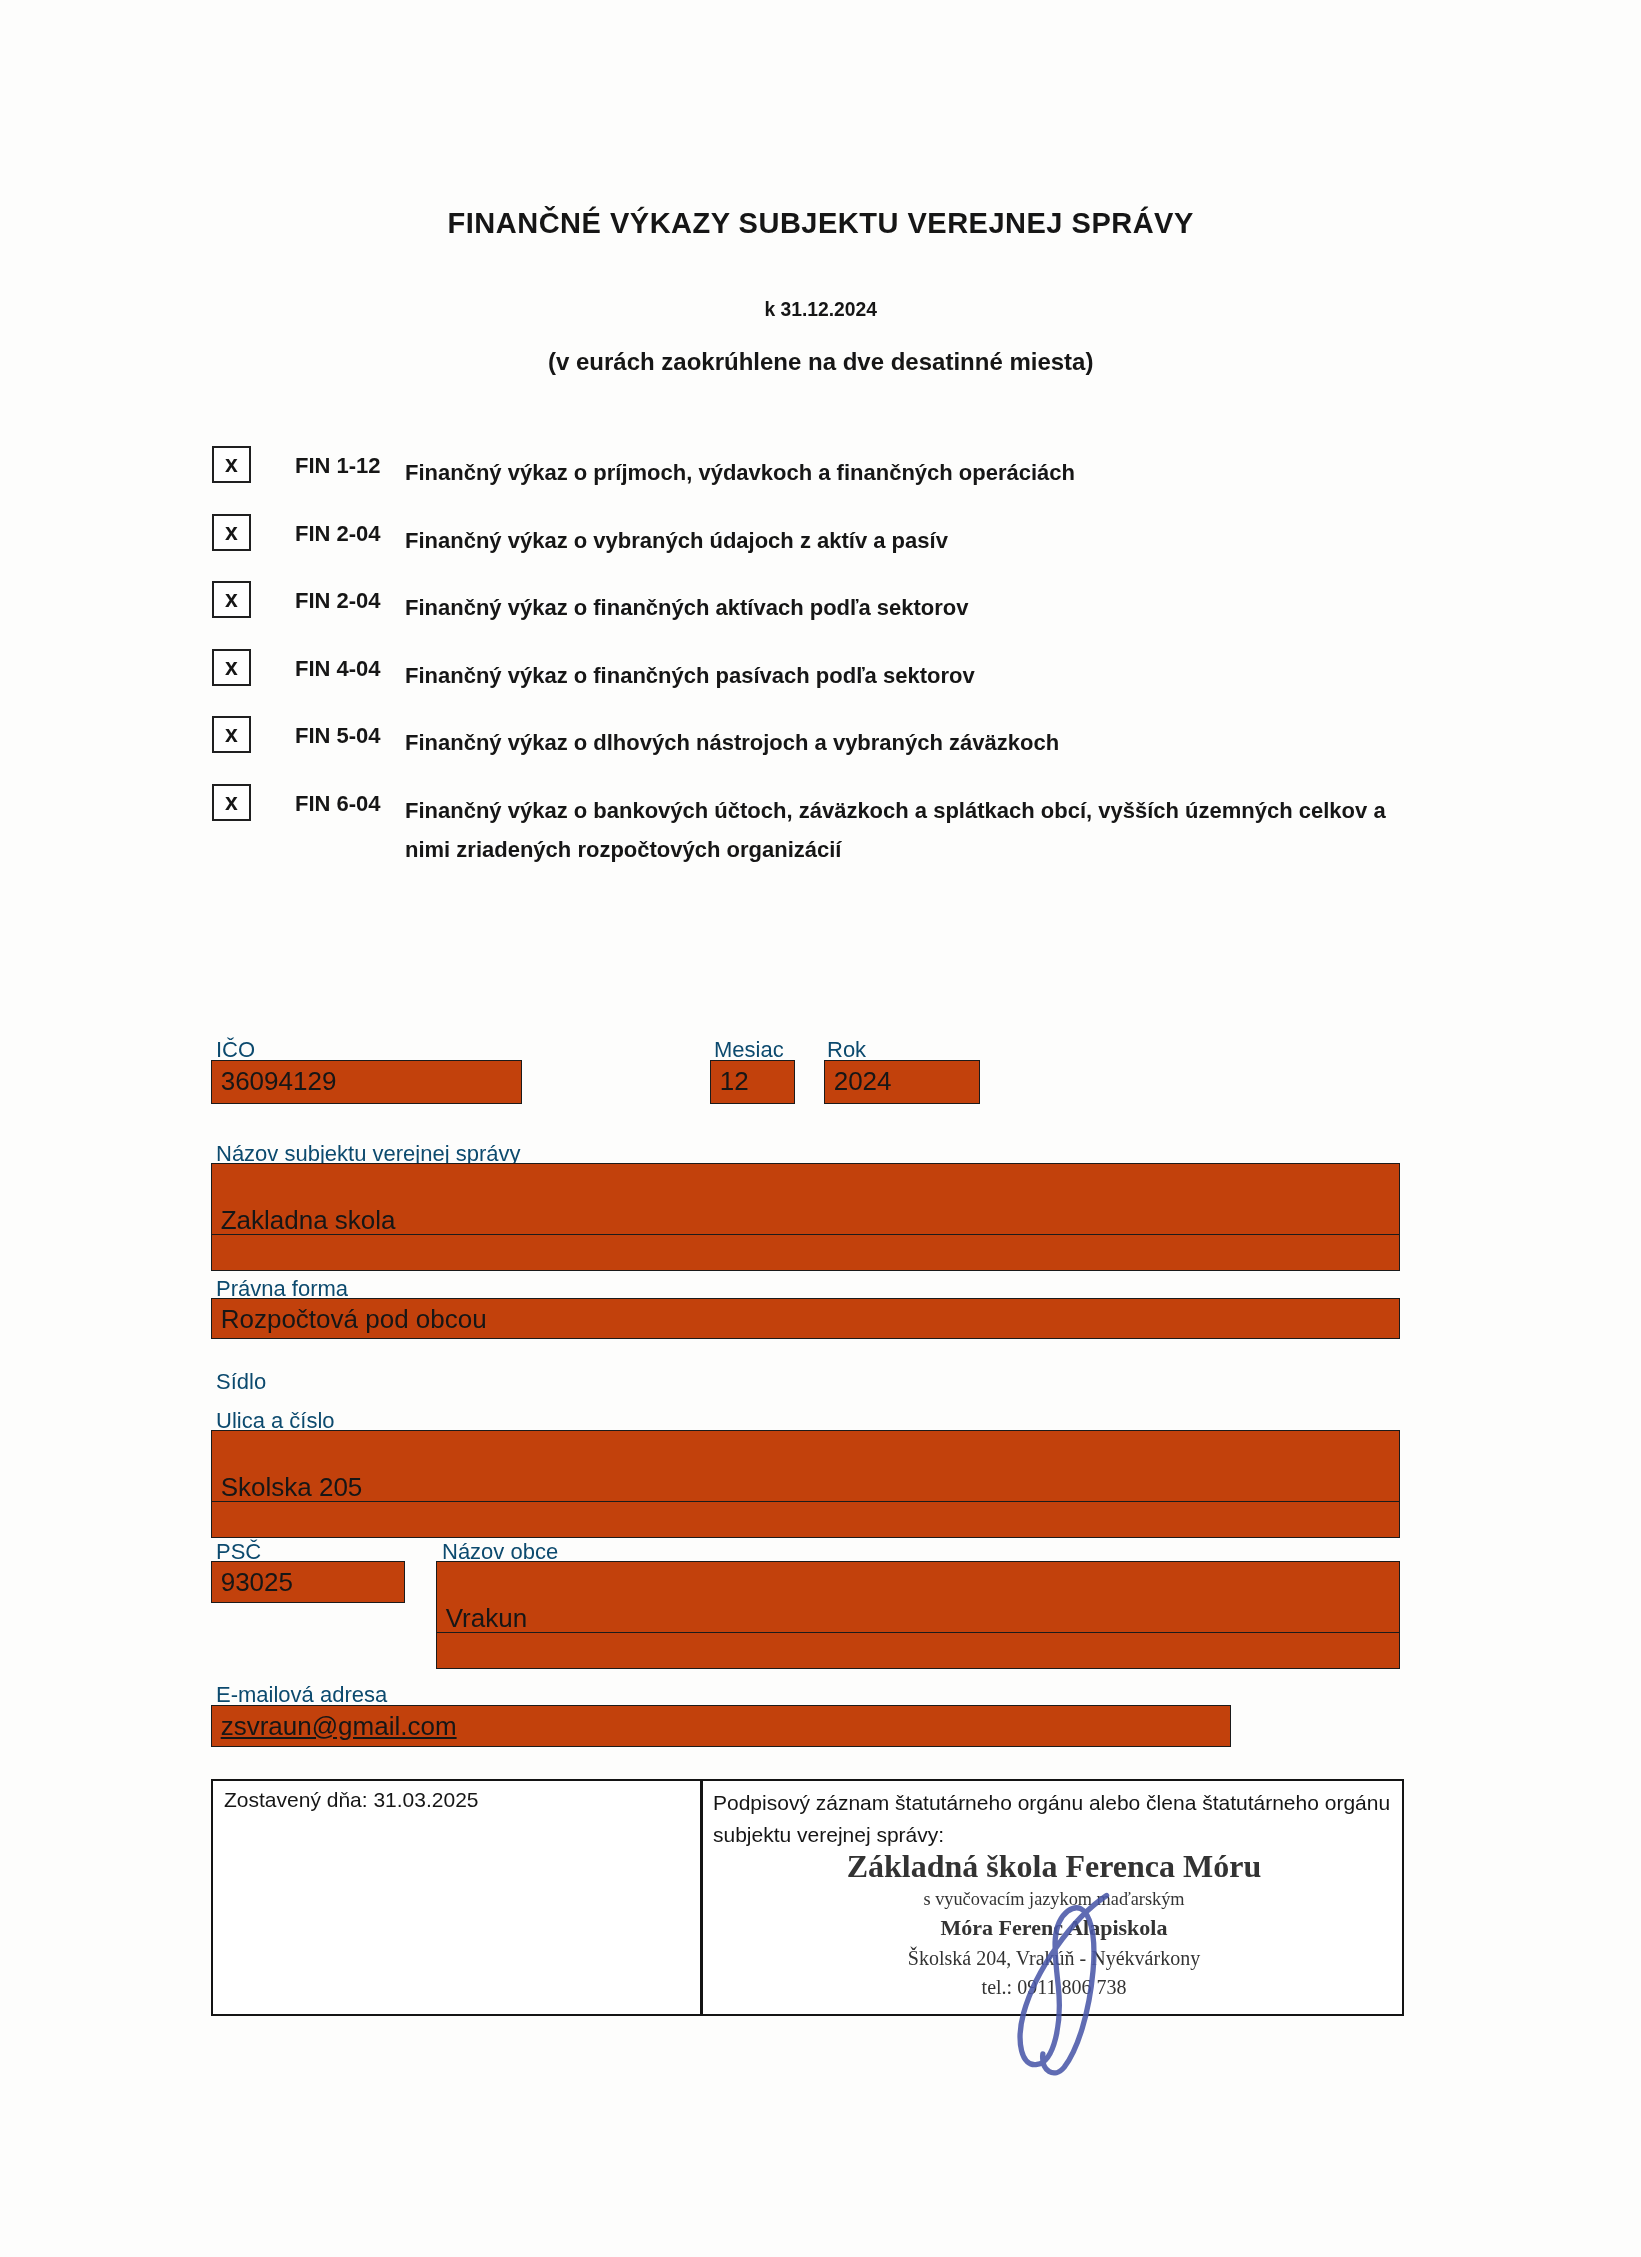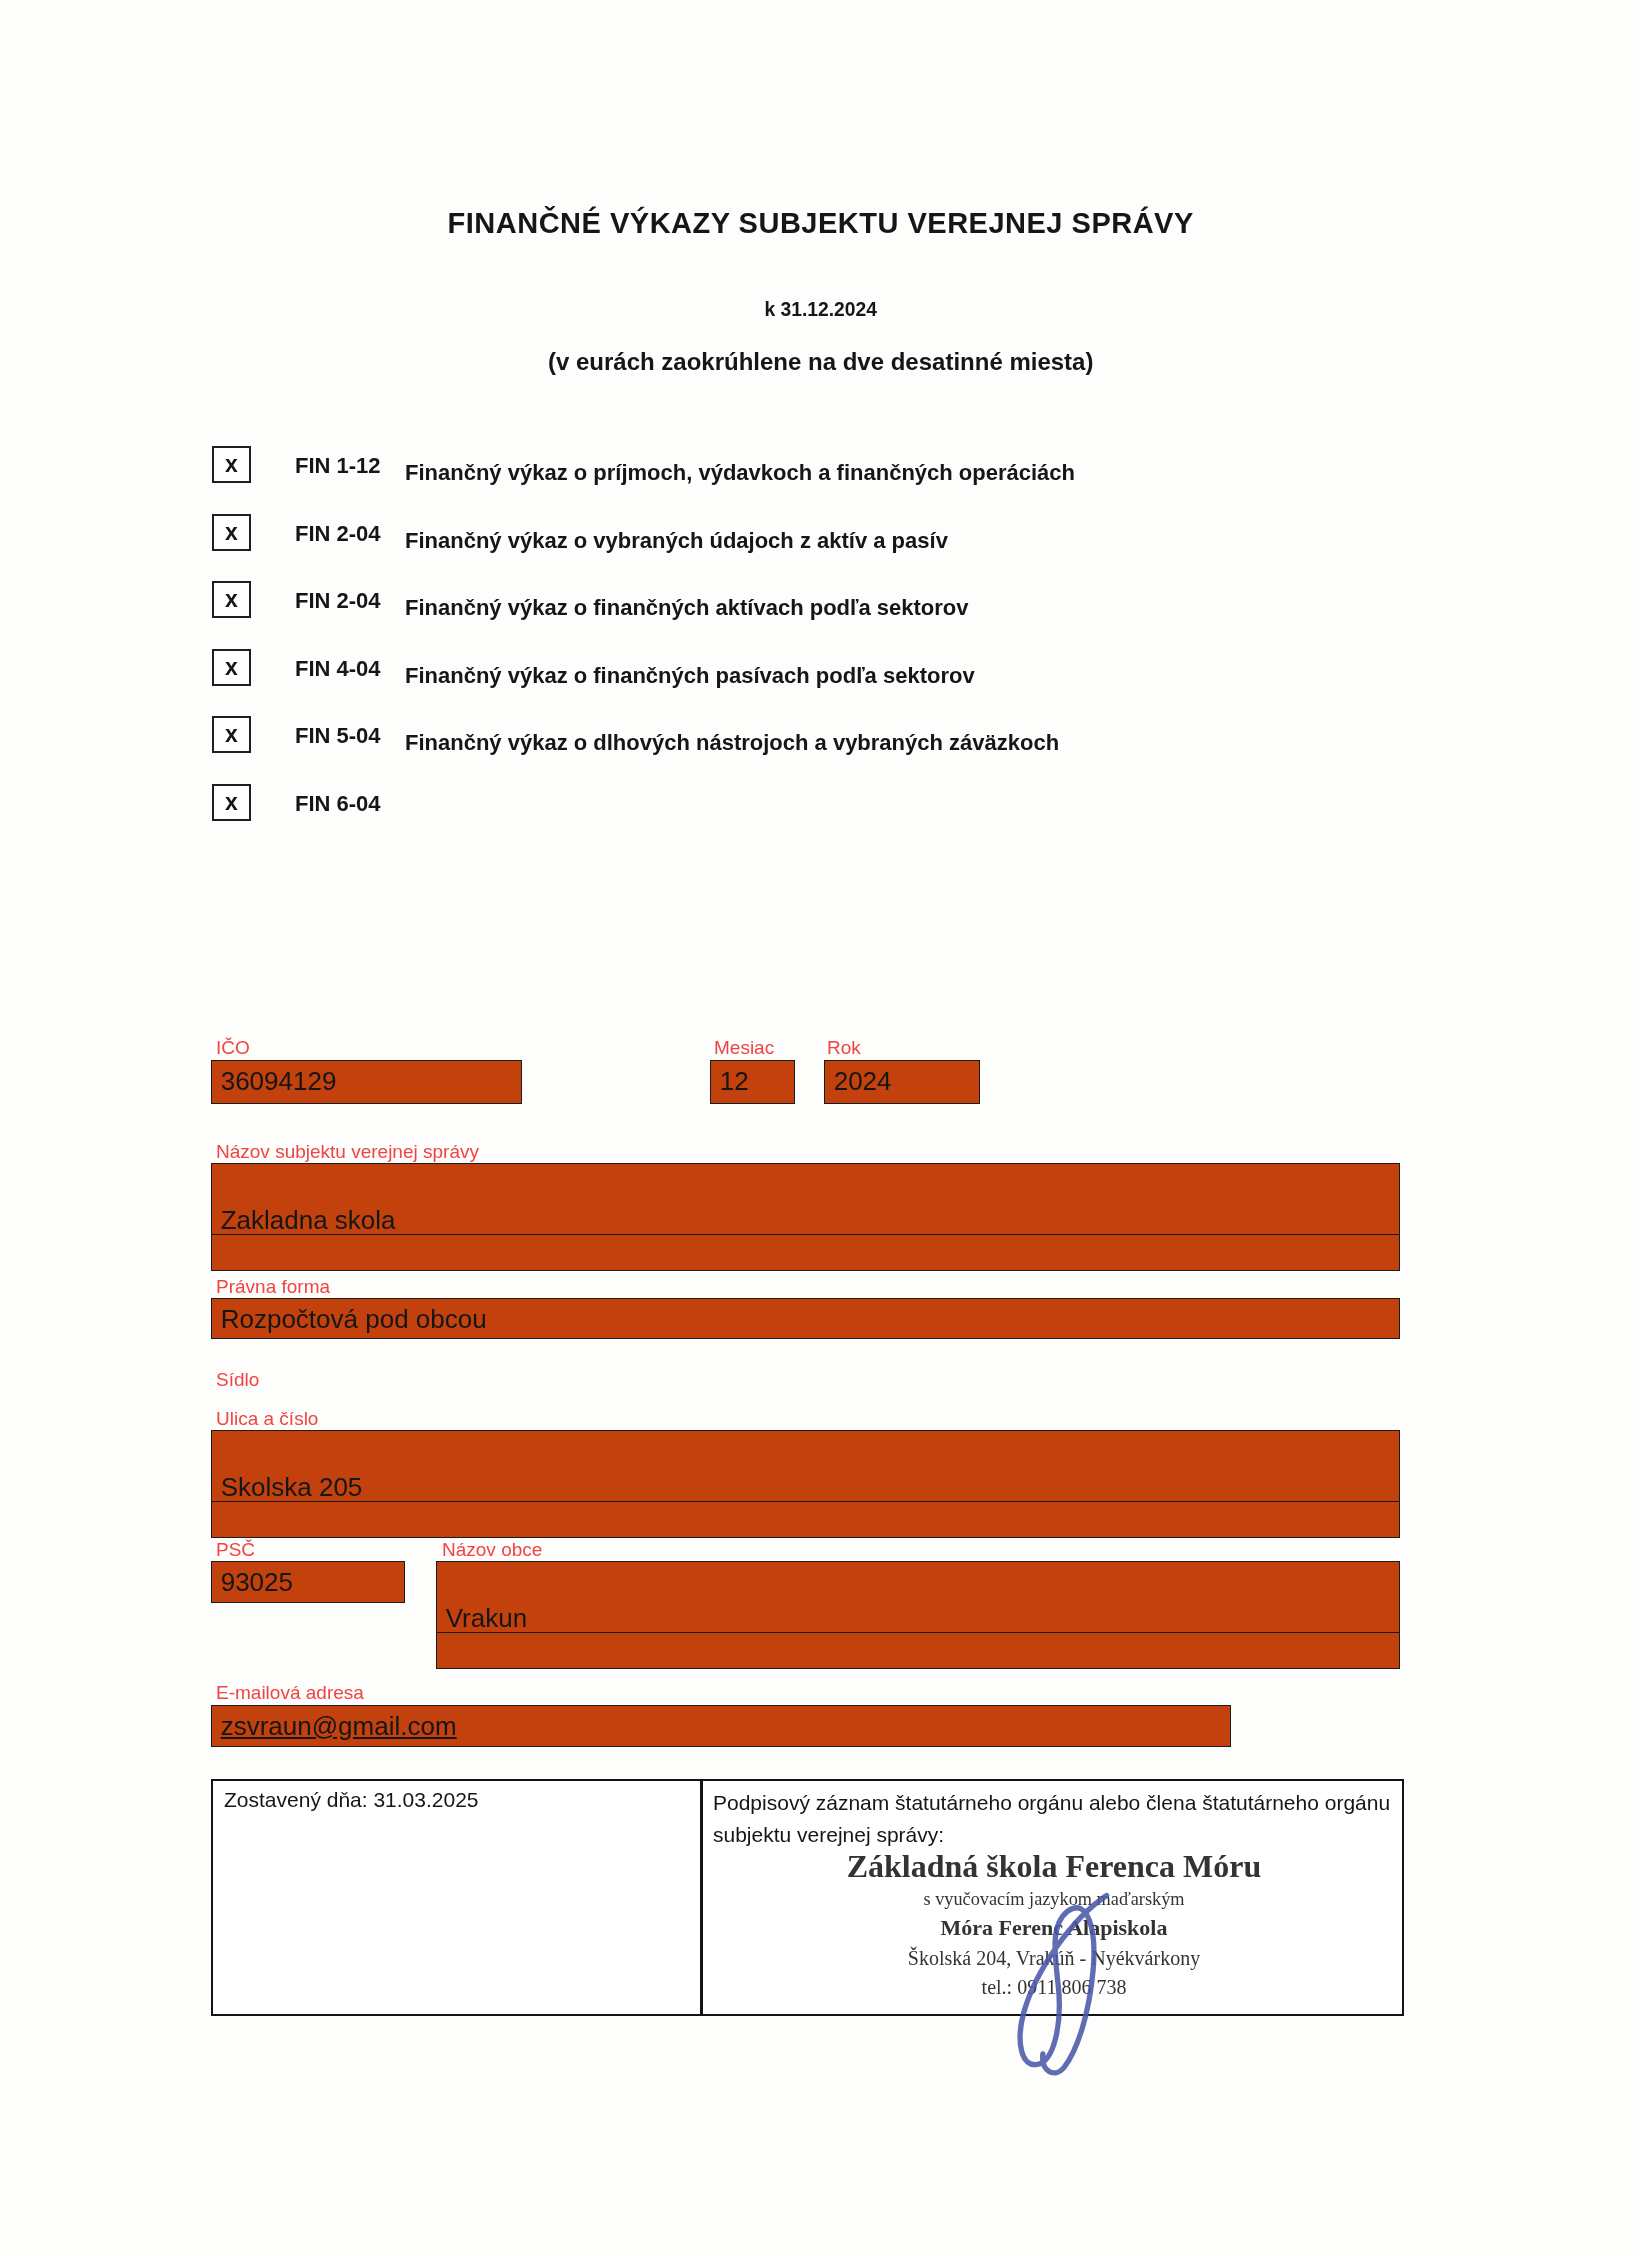--- a/index.html
+++ b/index.html
@@ -20,21 +20,21 @@
   .fin-row{left:212px;width:1226px;}
   .cb{
     position:absolute;left:0;top:0;width:35px;height:33px;
     border:2.9px solid #1f1f1f;
     display:flex;align-items:center;justify-content:center;
     font-size:23px;font-weight:bold;background:#fff;
   }
   .fin-code{position:absolute;left:83px;top:6.8px;font-size:22px;font-weight:bold;white-space:nowrap;}
   .fin-desc{position:absolute;left:193px;top:6.8px;width:1029px;font-size:22px;font-weight:bold;line-height:1.78;}
   
-  .flabel{font-size:19px;color:#ef4444;white-space:nowrap;}
+  .flabel{font-size:22px;color:#0c4a6e;white-space:nowrap;}
   .fbox{border:1.9px solid #1b1b1b;background:#c2410c;box-sizing:border-box;}
   .fval{display:block;padding:4.8px 8.7px 0 8.7px;font-size:26px;white-space:nowrap;}
   .row2box .r{height:35px;box-sizing:border-box;}
   .row2box .r1{border-bottom:1.9px solid #1b1b1b;margin-top:36px;}
   .underlined{text-decoration:underline;}
   
   .sig-table{left:211px;top:1779px;width:1193px;height:237px;border:2.9px solid #141414;box-sizing:border-box;background:#fff;}
   .sig-divider{left:700px;top:1779px;width:2.9px;height:237px;background:#141414;}
   .sig-left-text{left:224px;top:1788px;font-size:21px;}
   .sig-right-text{left:713px;top:1787px;width:682px;font-size:21px;line-height:1.5;}
@@ -74,20 +74,21 @@
   <span class="fin-desc">Finančný výkaz o finančných pasívach podľa sektorov</span>
 </div>
 <div class="abs fin-row" style="top:716px;height:48px;">
   <span class="cb">x</span>
   <span class="fin-code">FIN 5-04</span>
   <span class="fin-desc">Finančný výkaz o dlhových nástrojoch a vybraných záväzkoch</span>
 </div>
 <div class="abs fin-row" style="top:784px;height:89px;">
   <span class="cb">x</span>
   <span class="fin-code">FIN 6-04</span>
+  <span class="fin-desc">Finančný výkaz o bankových účtoch, záväzkoch a splátkach obcí, vyšších územných celkov a nimi zriadených rozpočtových organizácií</span>
 </div>
 
 <div class="abs flabel" style="left:216px;top:1037px;">IČO</div>
 <div class="abs fbox" style="left:211px;top:1060px;width:311px;height:44px;">
   <span class="fval">36094129</span>
 </div>
 
 <div class="abs flabel" style="left:714px;top:1037px;">Mesiac</div>
 <div class="abs fbox" style="left:710px;top:1060px;width:85px;height:44px;">
   <span class="fval">12</span>

